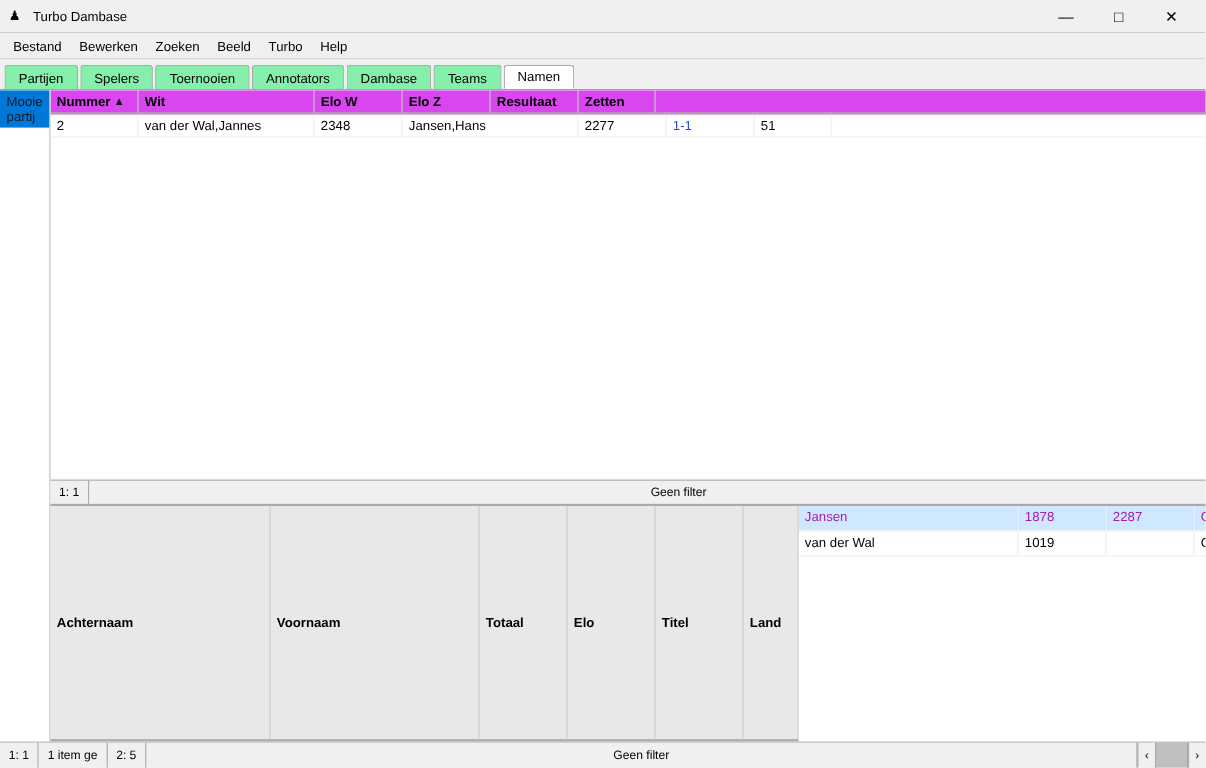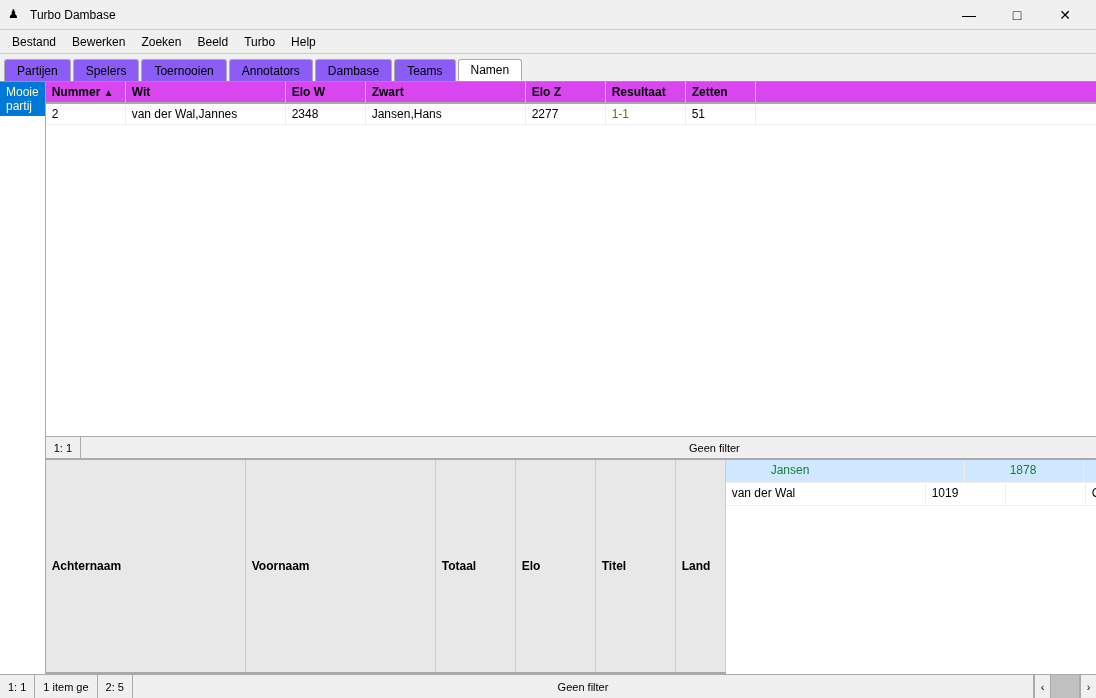--- a/index.html
+++ b/index.html
@@ -50,21 +50,21 @@
       align-items: flex-end;
       padding: 0 4px;
       border-bottom: 1px solid #999;
     }
     .tab {
       padding: 4px 12px;
       cursor: pointer;
       font-size: 12px;
       border: 1px solid #aaa;
       border-bottom: none;
-      background: #8b5cf6;
+      background: #86efac;
       margin-right: 2px;
       height: 22px;
       display: flex; align-items: center;
       border-radius: 3px 3px 0 0;
     }
     .tab.active {
       background: #ffffff;
       border-bottom: 1px solid #ffffff;
       font-weight: normal;
     }
@@ -95,21 +95,21 @@
       flex: 1;
       overflow-y: auto;
     }
     .list-item {
       padding: 3px 6px;
       cursor: pointer;
       font-size: 12px;
     }
     .list-item.selected {
       background: #0078d7;
-      color: #fef9c3;
+      color: #0f172a;
     }
 
     
     .right-panel {
       flex: 1;
       display: flex;
       flex-direction: column;
       background: #fff;
     }
 
@@ -210,21 +210,21 @@
     .lcol-elo { width: 80px; min-width: 80px; }
     .lcol-titel { width: 80px; min-width: 80px; }
     .lcol-land { width: 50px; min-width: 50px; }
 
     .lower-row {
       display: flex;
       font-size: 12px;
       border-bottom: 1px solid #f0f0f0;
     }
     .lower-row.selected { background: #d0e8ff; }
-    .lower-row.selected .td { color: #15803d; margin-left: 39px; }
+    .lower-row.selected .td { color: #a21caf; }
 
     
     .status-bar-bottom {
       height: 24px;
       background: #f0f0f0;
       border-top: 1px solid #aaa;
       display: flex;
       align-items: center;
       font-size: 11px;
     }
@@ -240,21 +240,21 @@
 
     
     ::-webkit-scrollbar { width: 14px; height: 14px; }
     ::-webkit-scrollbar-track { background: #f0f0f0; }
     ::-webkit-scrollbar-thumb { background: #c0c0c0; border: 2px solid #f0f0f0; }
     ::-webkit-scrollbar-button { background: #e0e0e0; height: 14px; width: 14px; }
 
     .sort-arrow { font-size: 10px; }
 
     .orange-text { color: #c06000; }
-    .blue-text { color: #4d7c0f; }
+    .blue-text { color: #1d4ed8; }
   </style>
 </head>
 <body>
 
 <div class="title-bar">
   <span class="title-bar-icon">♟</span>
   <span class="title-bar-title">Turbo Dambase</span>
   <div class="title-bar-controls">
     <button class="title-bar-btn">—</button>
     <button class="title-bar-btn">□</button>
@@ -295,23 +295,20 @@
       <div class="table-header">
         <div class="th col-nummer">
           <span>Nummer</span>
           <span class="sort-arrow">▲</span>
         </div>
         <div class="th col-wit">
           <span>Wit</span>
         </div>
         <div class="th col-elow">
           <span>Elo W</span>
-        </div>
-        <div class="th col-zwart">
-          <span>Zwart</span>
         </div>
         <div class="th col-eloz">
           <span>Elo Z</span>
         </div>
         <div class="th col-resultaat">
           <span>Resultaat</span>
         </div>
         <div class="th col-zetten">
           <span>Zetten</span>
         </div>

